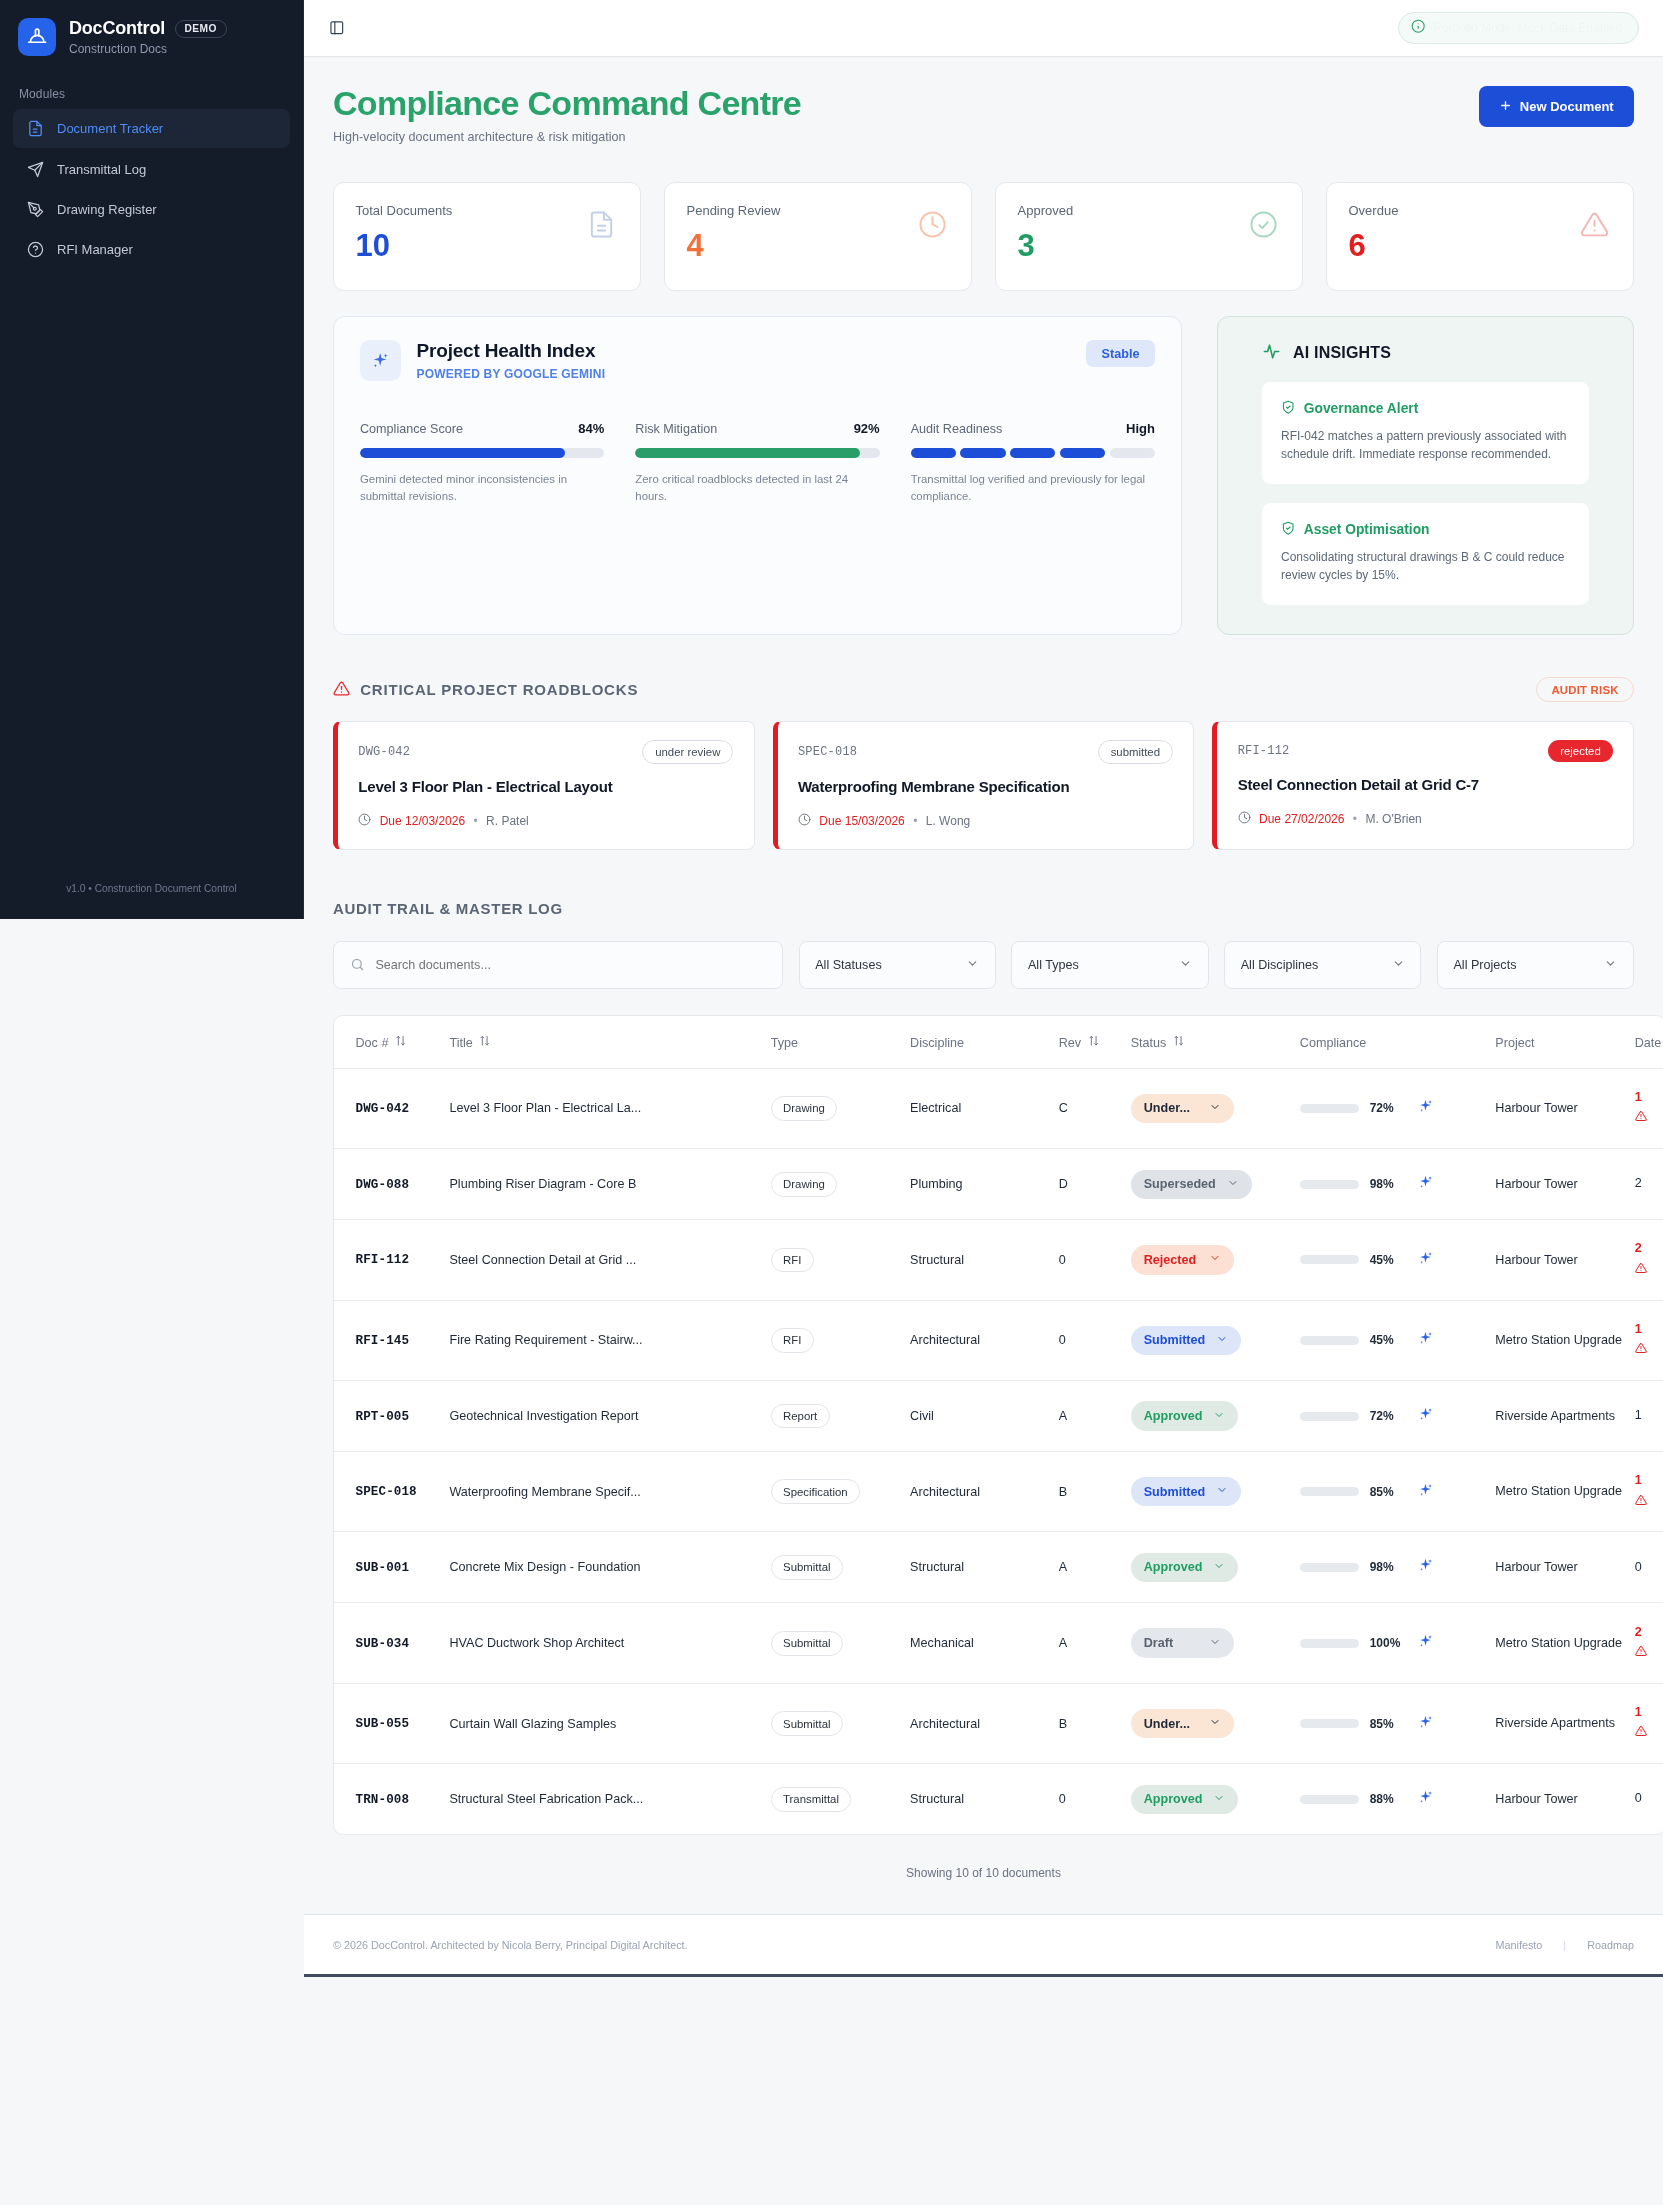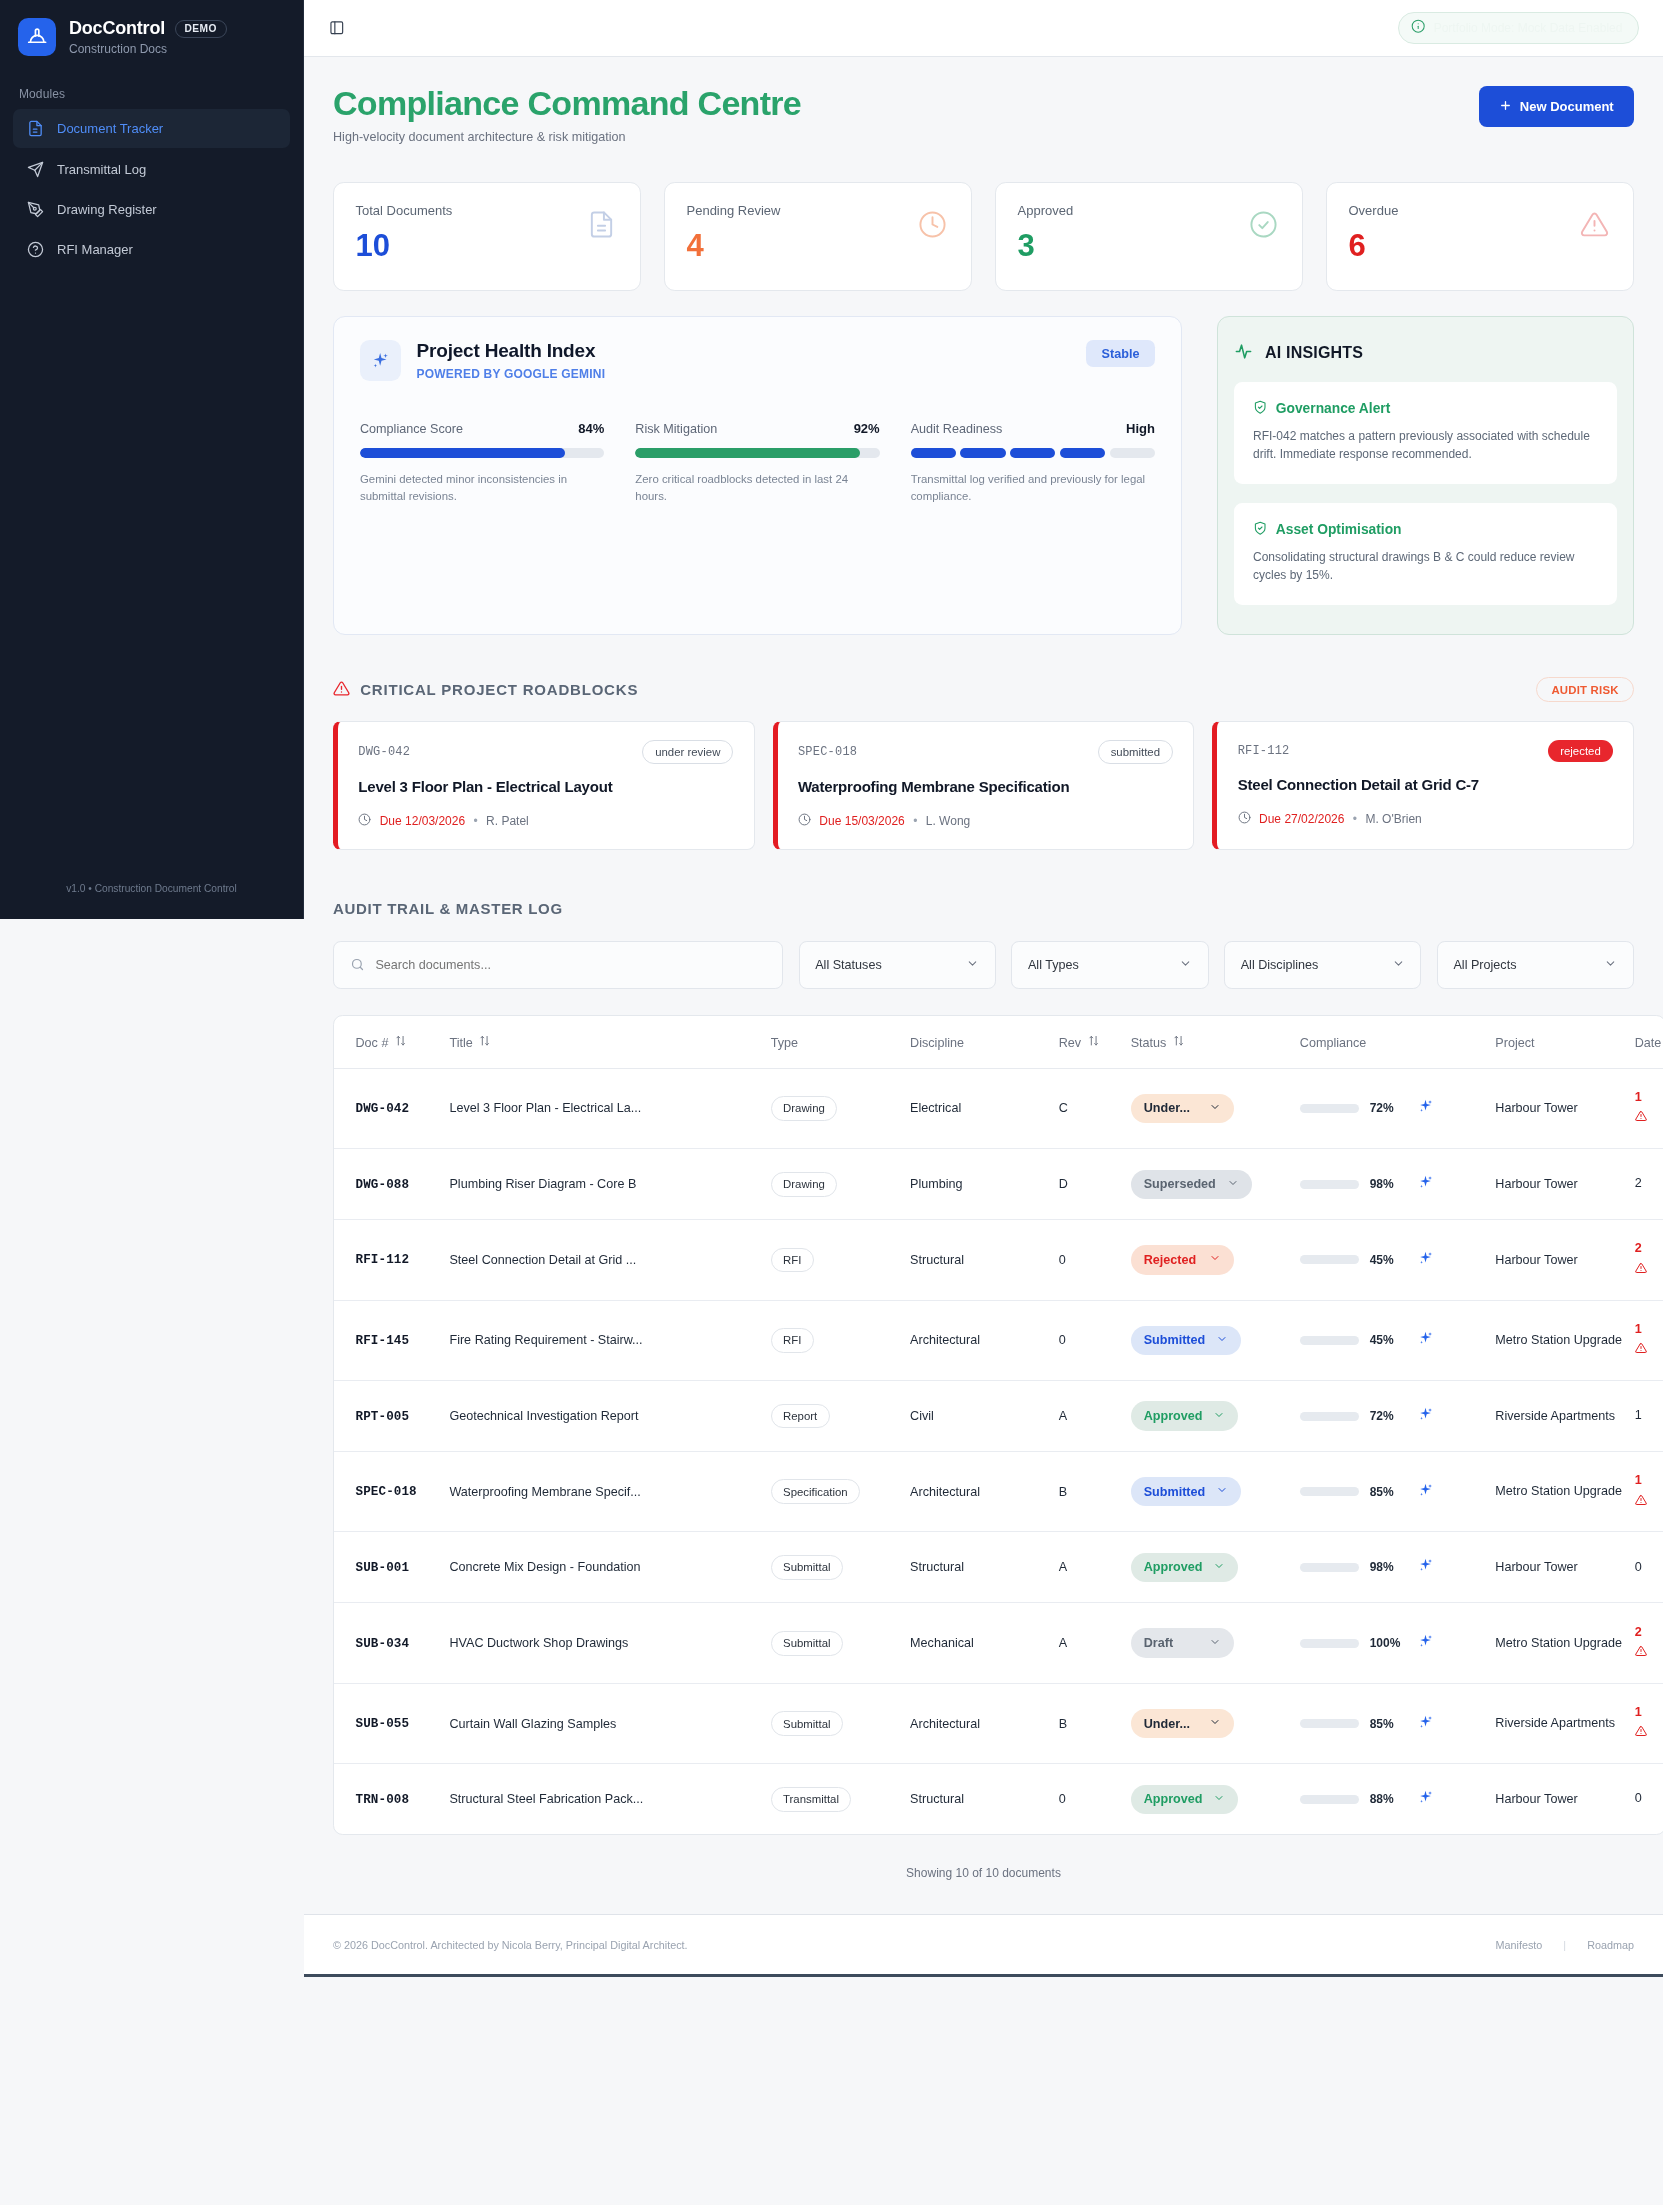--- a/index.html
+++ b/index.html
@@ -109,21 +109,21 @@
   .metric-val { color: #111827; font-size: 13px; font-weight: bold; }
   .bar-track { height: 10.2px; border-radius: 598px; background: #e4e8ee; margin-top: 11.4px; overflow: hidden; }
   .bar-fill { height: 100%; border-radius: 598px; }
   .seg-track { display: flex; gap: 4.8px; margin-top: 11.4px; }
   .seg { flex: 1 1 0; height: 10.2px; border-radius: 598px; background: #e4e8ee; }
   .seg.on { background: #1d4ed8; }
   .metric-note { color: #7a8494; font-size: 11.4px; line-height: 1.55; margin-top: 13px; }
 
   .ai {
     flex: 0 0 417px; background: #eef5f2; border: 0.6px solid #cfe3da; border-radius: 12px;
-    padding: 25px 16px 29px;
+    padding: 25px 44px 29px;
   }
   .ai-head { display: flex; align-items: center; gap: 12px; }
   .ai-title { font-size: 16px; font-weight: bold; color: #111827; letter-spacing: 0.2px; }
   .ai-card { background: #fff; border-radius: 8.4px; padding: 18px 19px 20.3px; margin-top: 19px; }
   .ai-card-head { display: flex; align-items: center; gap: 8.4px; }
   .ai-card-title { color: #1f9d63; font-size: 13.8px; font-weight: bold; }
   .ai-card-body { color: #5d6877; font-size: 12px; line-height: 1.55; margin-top: 10.2px; }
 
   
   .rb-head { display: flex; align-items: center; justify-content: space-between; margin-top: 42px; }
@@ -861,21 +861,21 @@
                         <path d="M18.4 3 19 5.1 21.1 5.7 19 6.3 18.4 8.4 17.8 6.3 15.7 5.7 17.8 5.1z"></path>
                         <path d="M6.4 15.2 6.9 16.8 8.5 17.3 6.9 17.8 6.4 19.4 5.9 17.8 4.3 17.3 5.9 16.8z"></path>
                       </svg></span>
                   </span>
                 </td>
                 <td class="c-proj"><span class="proj-cell">Harbour Tower</span></td>
                 <td class="c-date"><span class="date-cell">0</span></td>
               </tr>
               <tr>
                 <td class="c-doc"><span class="doc-num">SUB-034</span></td>
-                <td class="c-title"><span>HVAC Ductwork Shop Drawings</span></td>
+                <td class="c-title"><span>HVAC Ductwork Shop Architect</span></td>
                 <td class="c-type"><span class="type-chip">Submittal</span></td>
                 <td class="c-disc"><span>Mechanical</span></td>
                 <td class="c-rev"><span>A</span></td>
                 <td class="c-stat"><span class="status-chip" style="background: rgb(228, 231, 235); color: rgb(90, 100, 112);">
                     <span>Draft</span>
                     <span><svg width="12" height="12" viewBox="0 0 24 24" fill="none" stroke="currentColor" stroke-width="2" stroke-linecap="round" stroke-linejoin="round">
                         <path d="m6 9 6 6 6-6"></path>
                       </svg></span>
                   </span></td>
                 <td class="c-comp">

